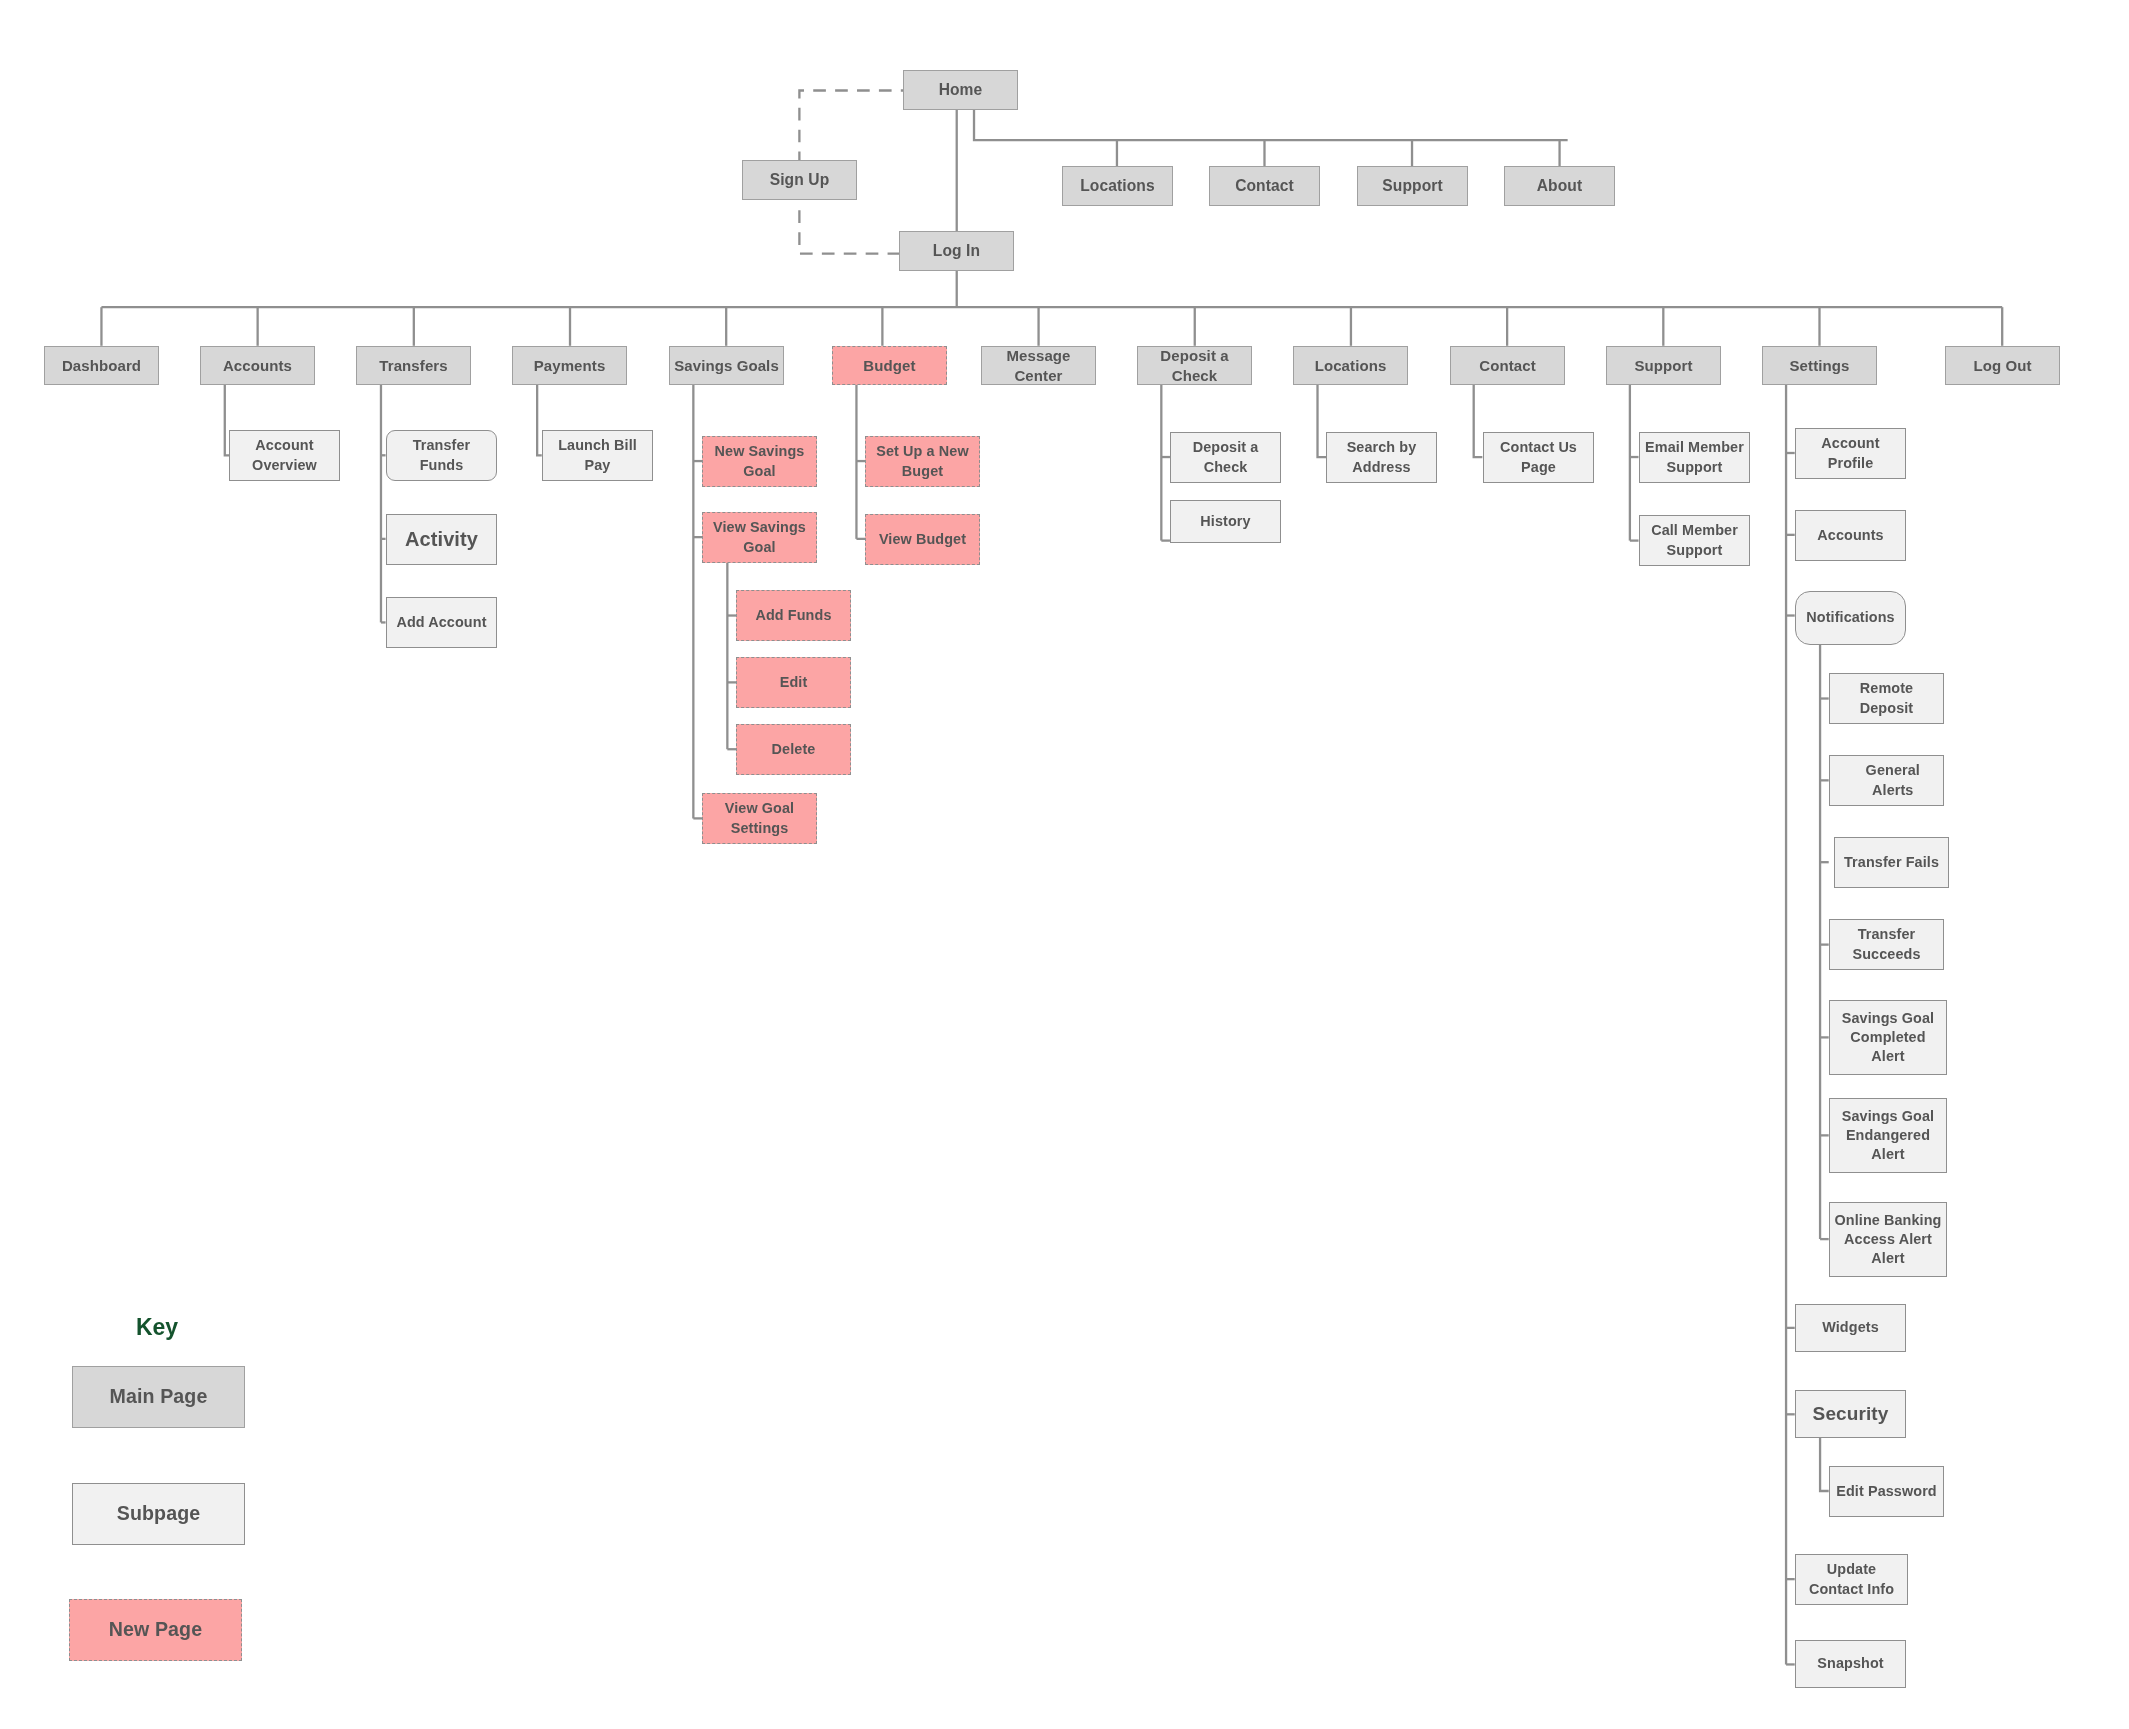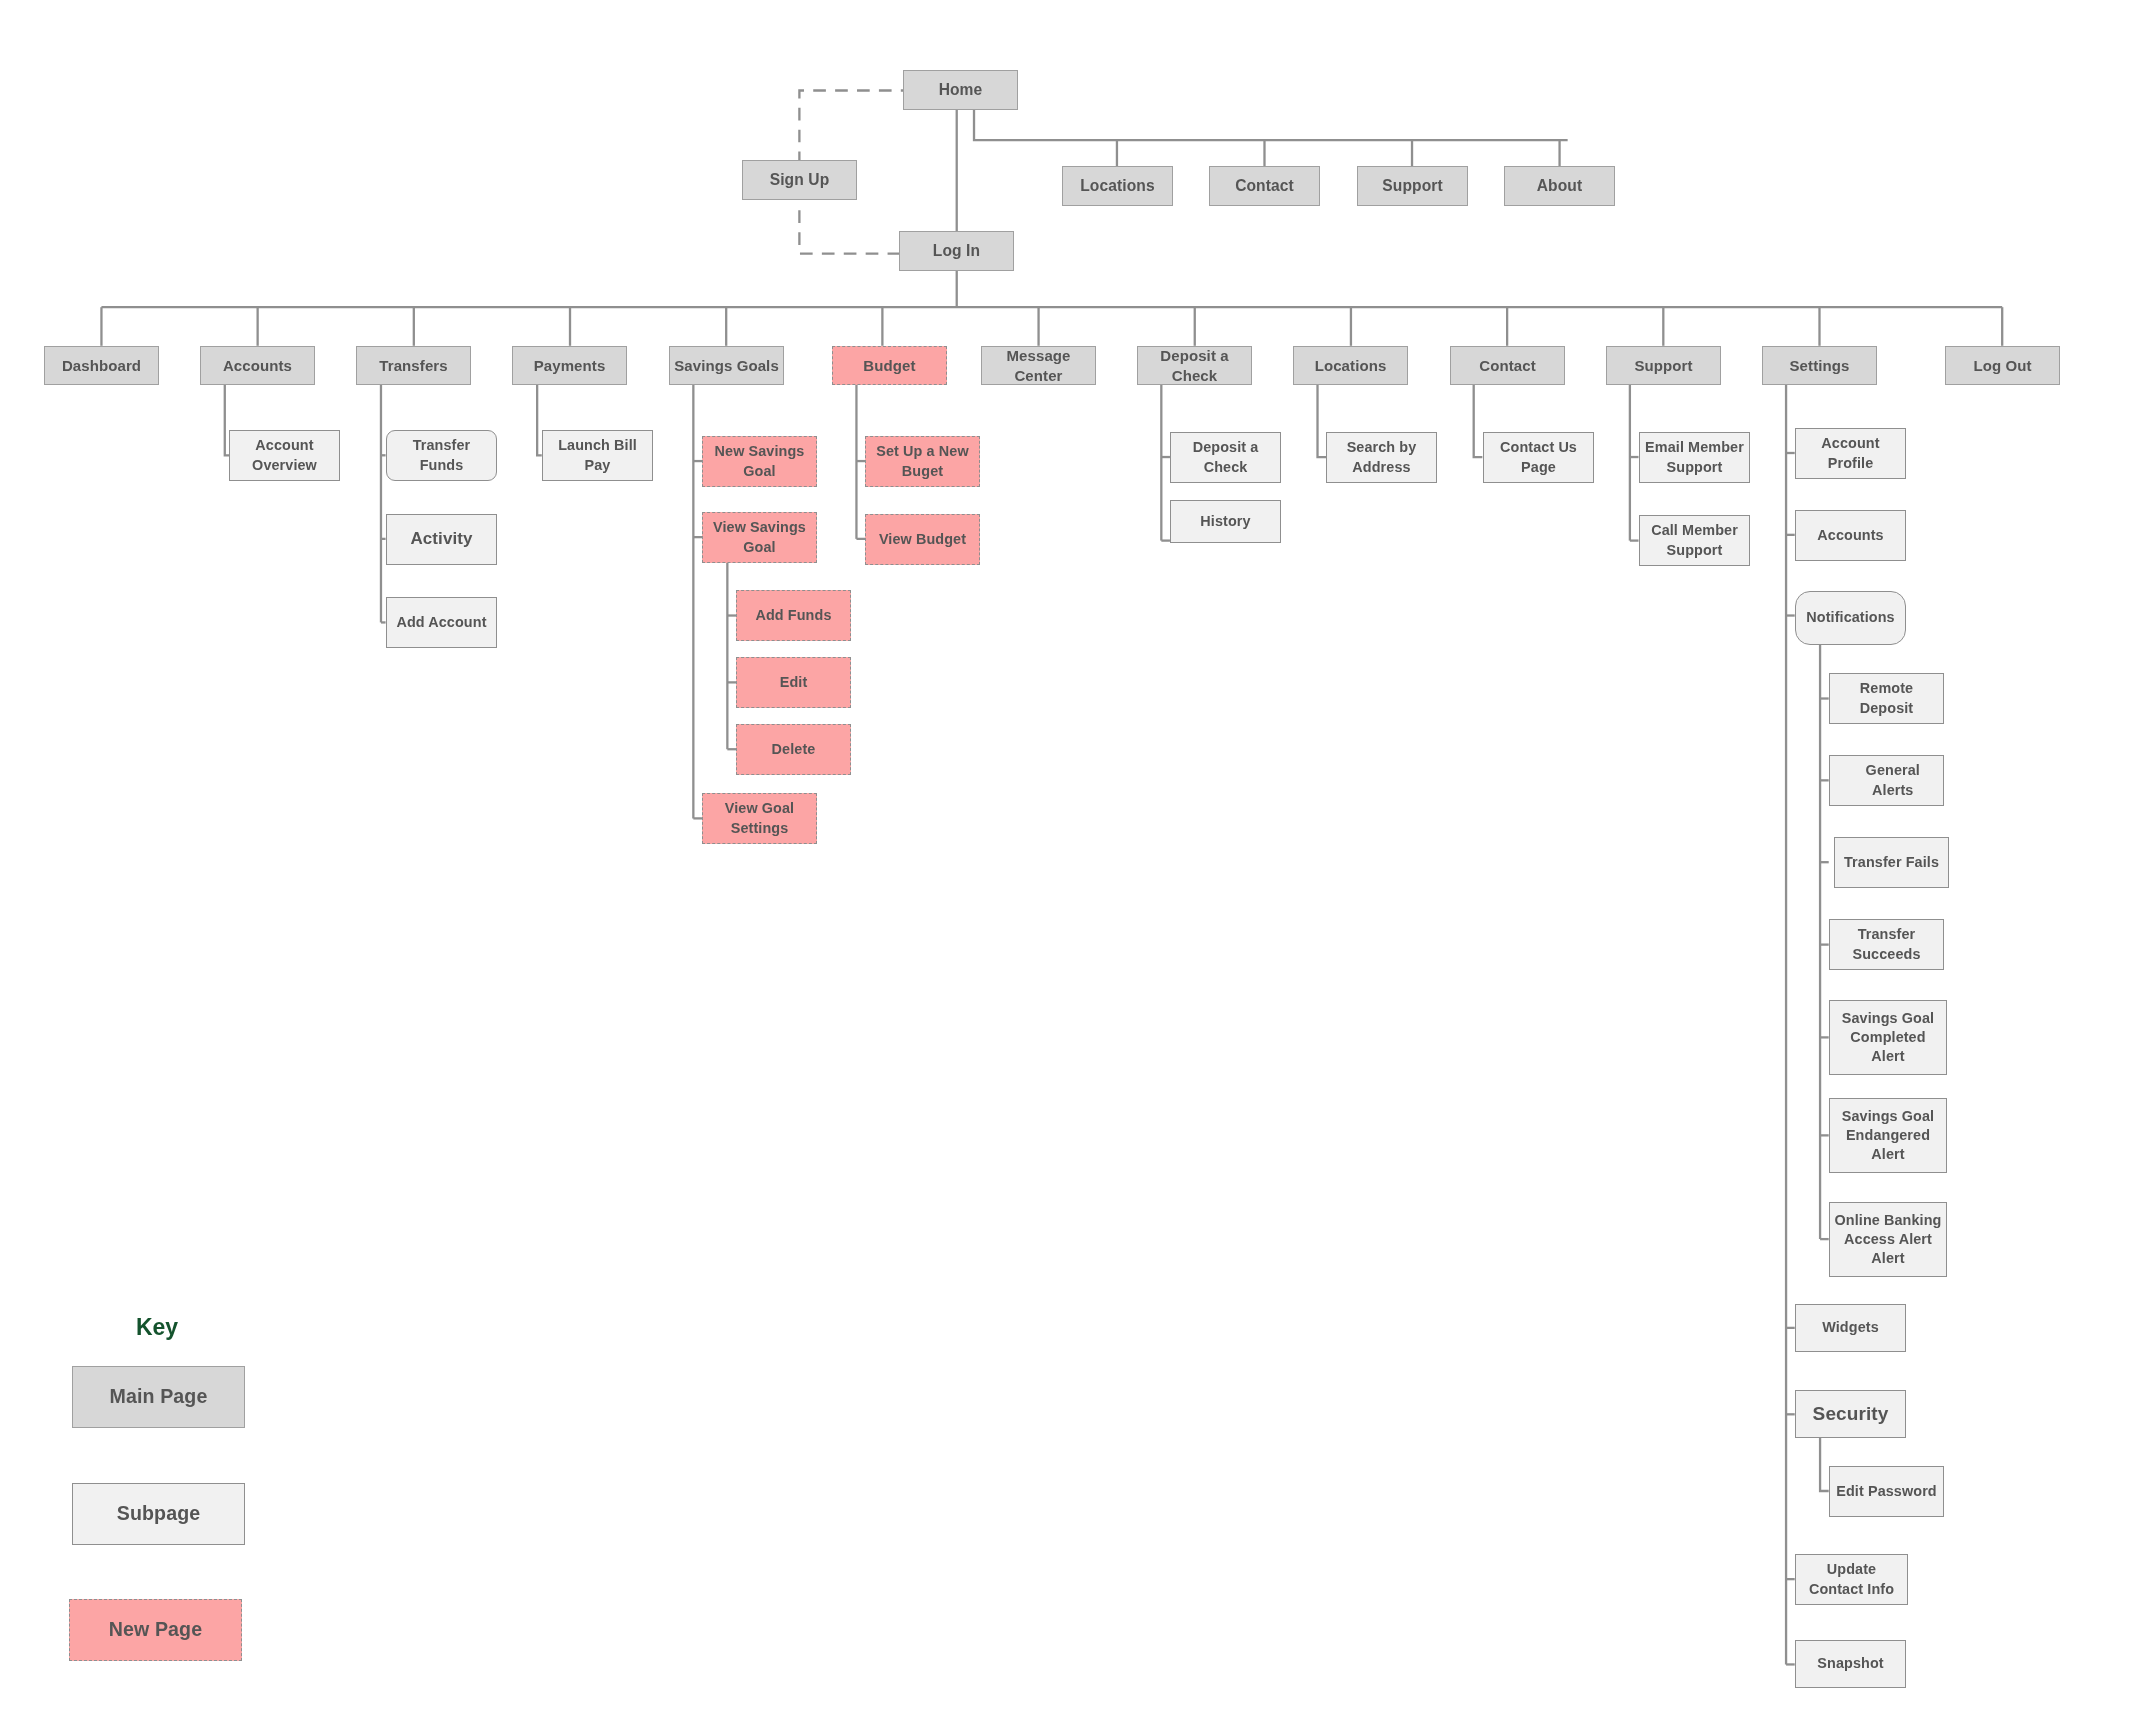--- a/index.html
+++ b/index.html
@@ -198,21 +198,21 @@
   <div class="node sub" style="left:229px;top:430px;width:111px;height:51px;font-size:14.4px;">
       <span class="lbl">Account Overview</span>
     </div>
 
   <div class="node main" style="left:356px;top:346px;width:115px;height:39px;font-size:15px;">
       <span class="lbl">Transfers</span>
     </div>
   <div class="node sub" style="left:386px;top:430px;width:111px;height:51px;font-size:14.4px;border-radius:9px;">
       <span class="lbl">Transfer Funds</span>
     </div>
-  <div class="node sub" style="left:386px;top:514px;width:111px;height:51px;font-size:17px;">
+  <div class="node sub" style="left:386px;top:514px;width:111px;height:51px;font-size:20px;">
       <span class="lbl">Activity</span>
     </div>
   <div class="node sub" style="left:386px;top:597px;width:111px;height:51px;font-size:14.4px;">
       <span class="lbl">Add Account</span>
     </div>
 
   <div class="node main" style="left:512px;top:346px;width:115px;height:39px;font-size:15px;">
       <span class="lbl">Payments</span>
     </div>
   <div class="node sub" style="left:542px;top:430px;width:111px;height:51px;font-size:14.4px;">

